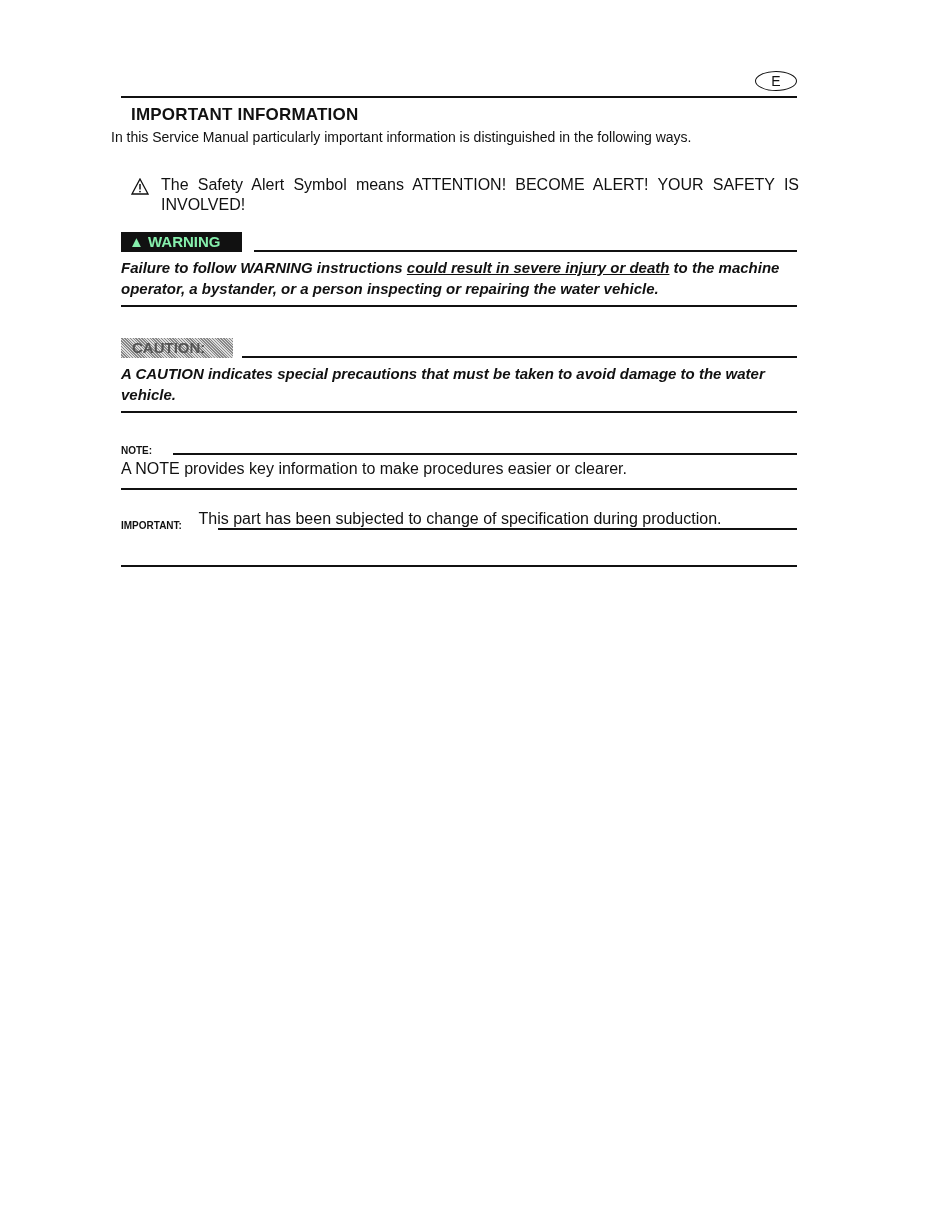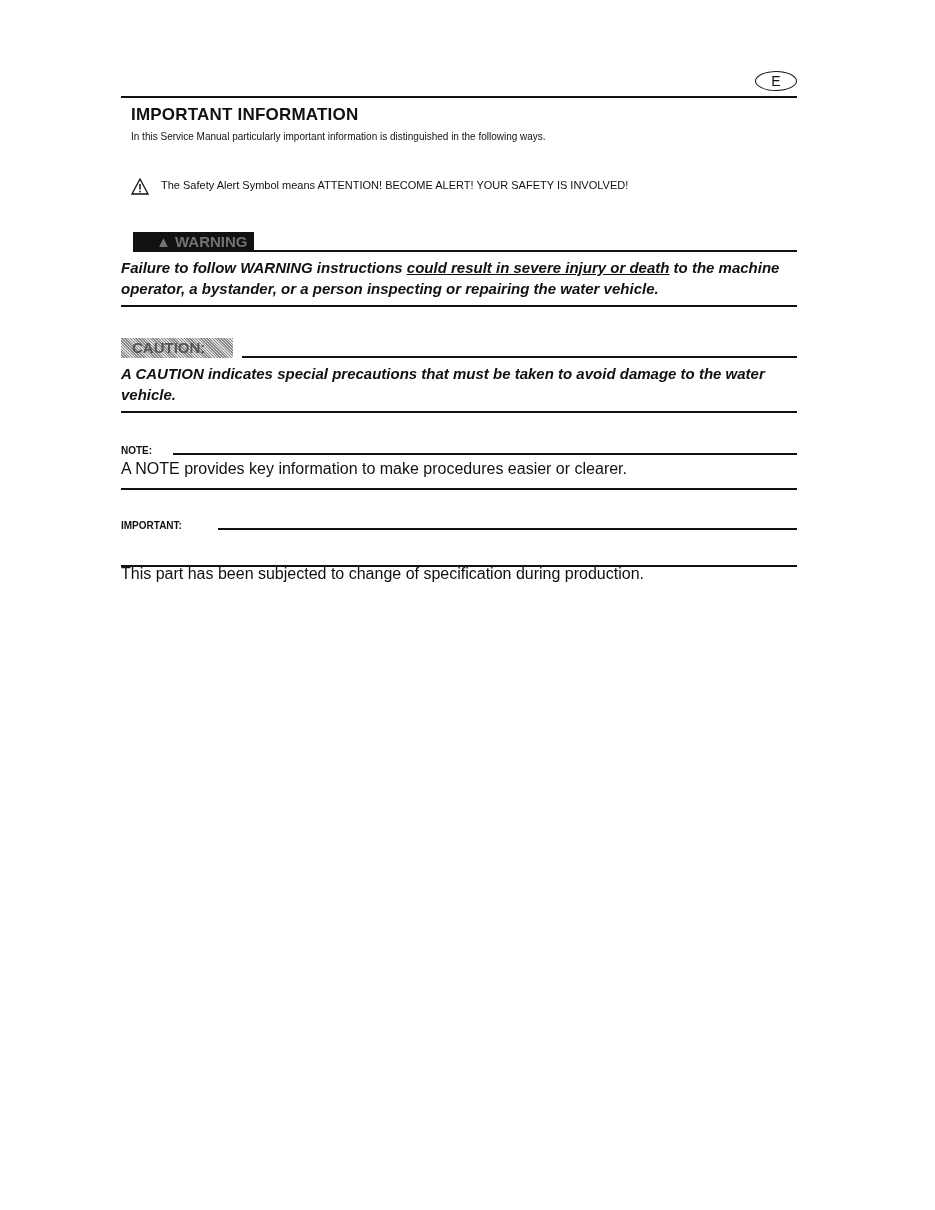--- a/index.html
+++ b/index.html
@@ -1,24 +1,24 @@
 <!DOCTYPE html>
 <html><head>
   <meta charset="utf-8">
   <style>
     html, body { margin:0; padding:0; background:#ffffff; }
     body { width:935px; height:1210px; position:relative; overflow:hidden; font-family:"Liberation Sans", sans-serif; color:#111; }
     .lang-badge { position:absolute; left:755px; top:71px; width:40px; height:18px; border:1.5px solid #111; border-radius:50%; text-align:center; font-size:14px; line-height:18px; }
     .top-rule { position:absolute; left:121px; top:96px; width:676px; height:2px; background:#111; }
     .title { position:absolute; left:131px; top:105px; font-size:17px; font-weight:bold; letter-spacing:0.2px; }
-    .intro { position:absolute; left:131px; top:127px; width:678px; font-size:10px; line-height:20px; text-align:justify; text-align-last:left; }
+    .intro { position:absolute; left:111px; top:127px; width:678px; font-size:14px; line-height:20px; text-align:justify; text-align-last:left; }
     .alert-row { position:absolute; left:131px; top:175px; width:668px; }
     .alert-icon { position:absolute; left:0; top:3px; width:18px; height:18px; }
-    .alert-text { position:absolute; left:30px; top:0; width:638px; font-size:11px; line-height:20px; text-align:justify; text-align-last:left; }
-    .warn-label { position:absolute; left:121px; top:232px; width:121px; height:20px; background:#111; color:#737373; font-weight:bold; font-size:15px; line-height:20px; padding-left:23px; box-sizing:border-box;margin-left:12px; }
+    .alert-text { position:absolute; left:30px; top:0; width:638px; font-size:16px; line-height:20px; text-align:justify; text-align-last:left; }
+    .warn-label { position:absolute; left:121px; top:232px; width:121px; height:20px; background:#111; color:#86efac; font-weight:bold; font-size:15px; line-height:20px; padding-left:8px; box-sizing:border-box; }
     .rule { position:absolute; height:2px; background:#111; }
     .bold-text { position:absolute; left:121px; width:678px; font-size:15px; font-weight:bold; line-height:21px;font-style:italic; }
     .underline { text-decoration:underline; }
     .caution-label { position:absolute; left:121px; top:338px; width:112px; height:20px;
       background-image: repeating-linear-gradient(45deg, #888 0 1px, #ddd 1px 2px);
       color:#555; font-weight:bold; font-size:15px; line-height:20px; padding-left:11px; box-sizing:border-box; }
     .inline-head { position:absolute; left:121px; font-size:10px; font-weight:bold; line-height:18px; }
     .body-text { position:absolute; left:121px; width:678px; font-size:16px; line-height:20px; }
   </style>
 </head>
@@ -54,14 +54,14 @@
 <div class="bold-text" style="top:363px;">A CAUTION indicates special precautions that must be taken to avoid damage to the water vehicle.</div>
 <div class="rule" style="left:121px; top:411px; width:676px;"></div>
 
 <div class="inline-head" style="top:442px;">NOTE:</div>
 <div class="rule" style="left:173px; top:453px; width:624px;"></div>
 <div class="body-text" style="top:459px;">A NOTE provides key information to make procedures easier or clearer.</div>
 <div class="rule" style="left:121px; top:488px; width:676px;"></div>
 
 <div class="inline-head" style="top:517px;">IMPORTANT:</div>
 <div class="rule" style="left:218px; top:528px; width:579px;"></div>
-<div class="body-text" style="top:564px;">This part has been subjected to change of specification during production.</div>
+<div class="body-text" style="top:509px;text-align:center;">This part has been subjected to change of specification during production.</div>
 <div class="rule" style="left:121px; top:565px; width:676px;"></div>
 
 </body></html>

